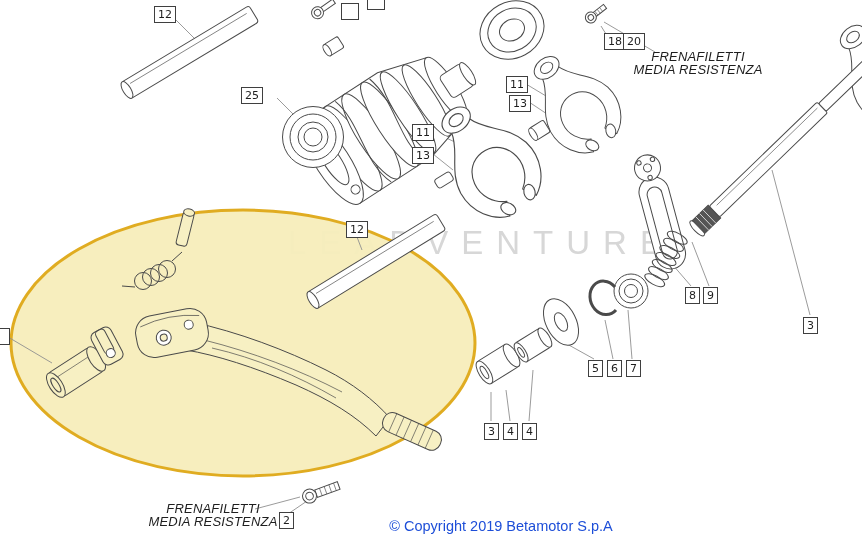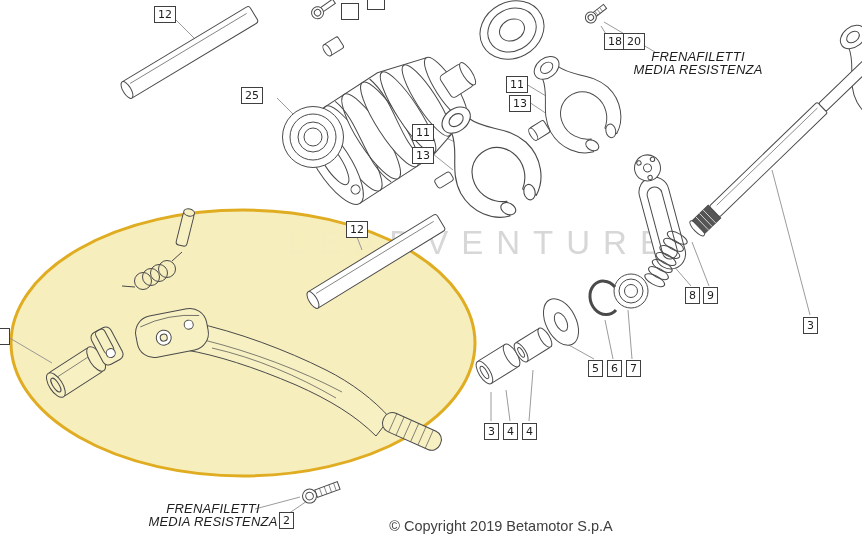--- a/index.html
+++ b/index.html
@@ -20,21 +20,21 @@
     font-size:11px; line-height:15px; height:15px; padding:0 3px;
     text-align:center; cursor:pointer; font-family:"DejaVu Sans", sans-serif;
   }
   .plabel.empty { width:10px; }
   .note {
     position:absolute; z-index:4; color:#1e1e1e;
     font-size:13px; line-height:13px; text-align:center; letter-spacing:.2px;font-style:italic;
   }
   .copyright {
     position:absolute; z-index:4; left:331px; top:518px; width:340px;
-    text-align:center; font-size:14.5px; color:#404040;
+    text-align:center; font-size:14.5px; color:#1d4ed8;
   }
 </style>
 </head>
 <body>
 
 <div class="watermark">LEADVENTURE</div>
 
 <svg class="diagram" width="862" height="537" viewBox="0 0 862 537" xmlns="http://www.w3.org/2000/svg" xmlns:xlink="http://www.w3.org/1999/xlink">
 
   <defs>

